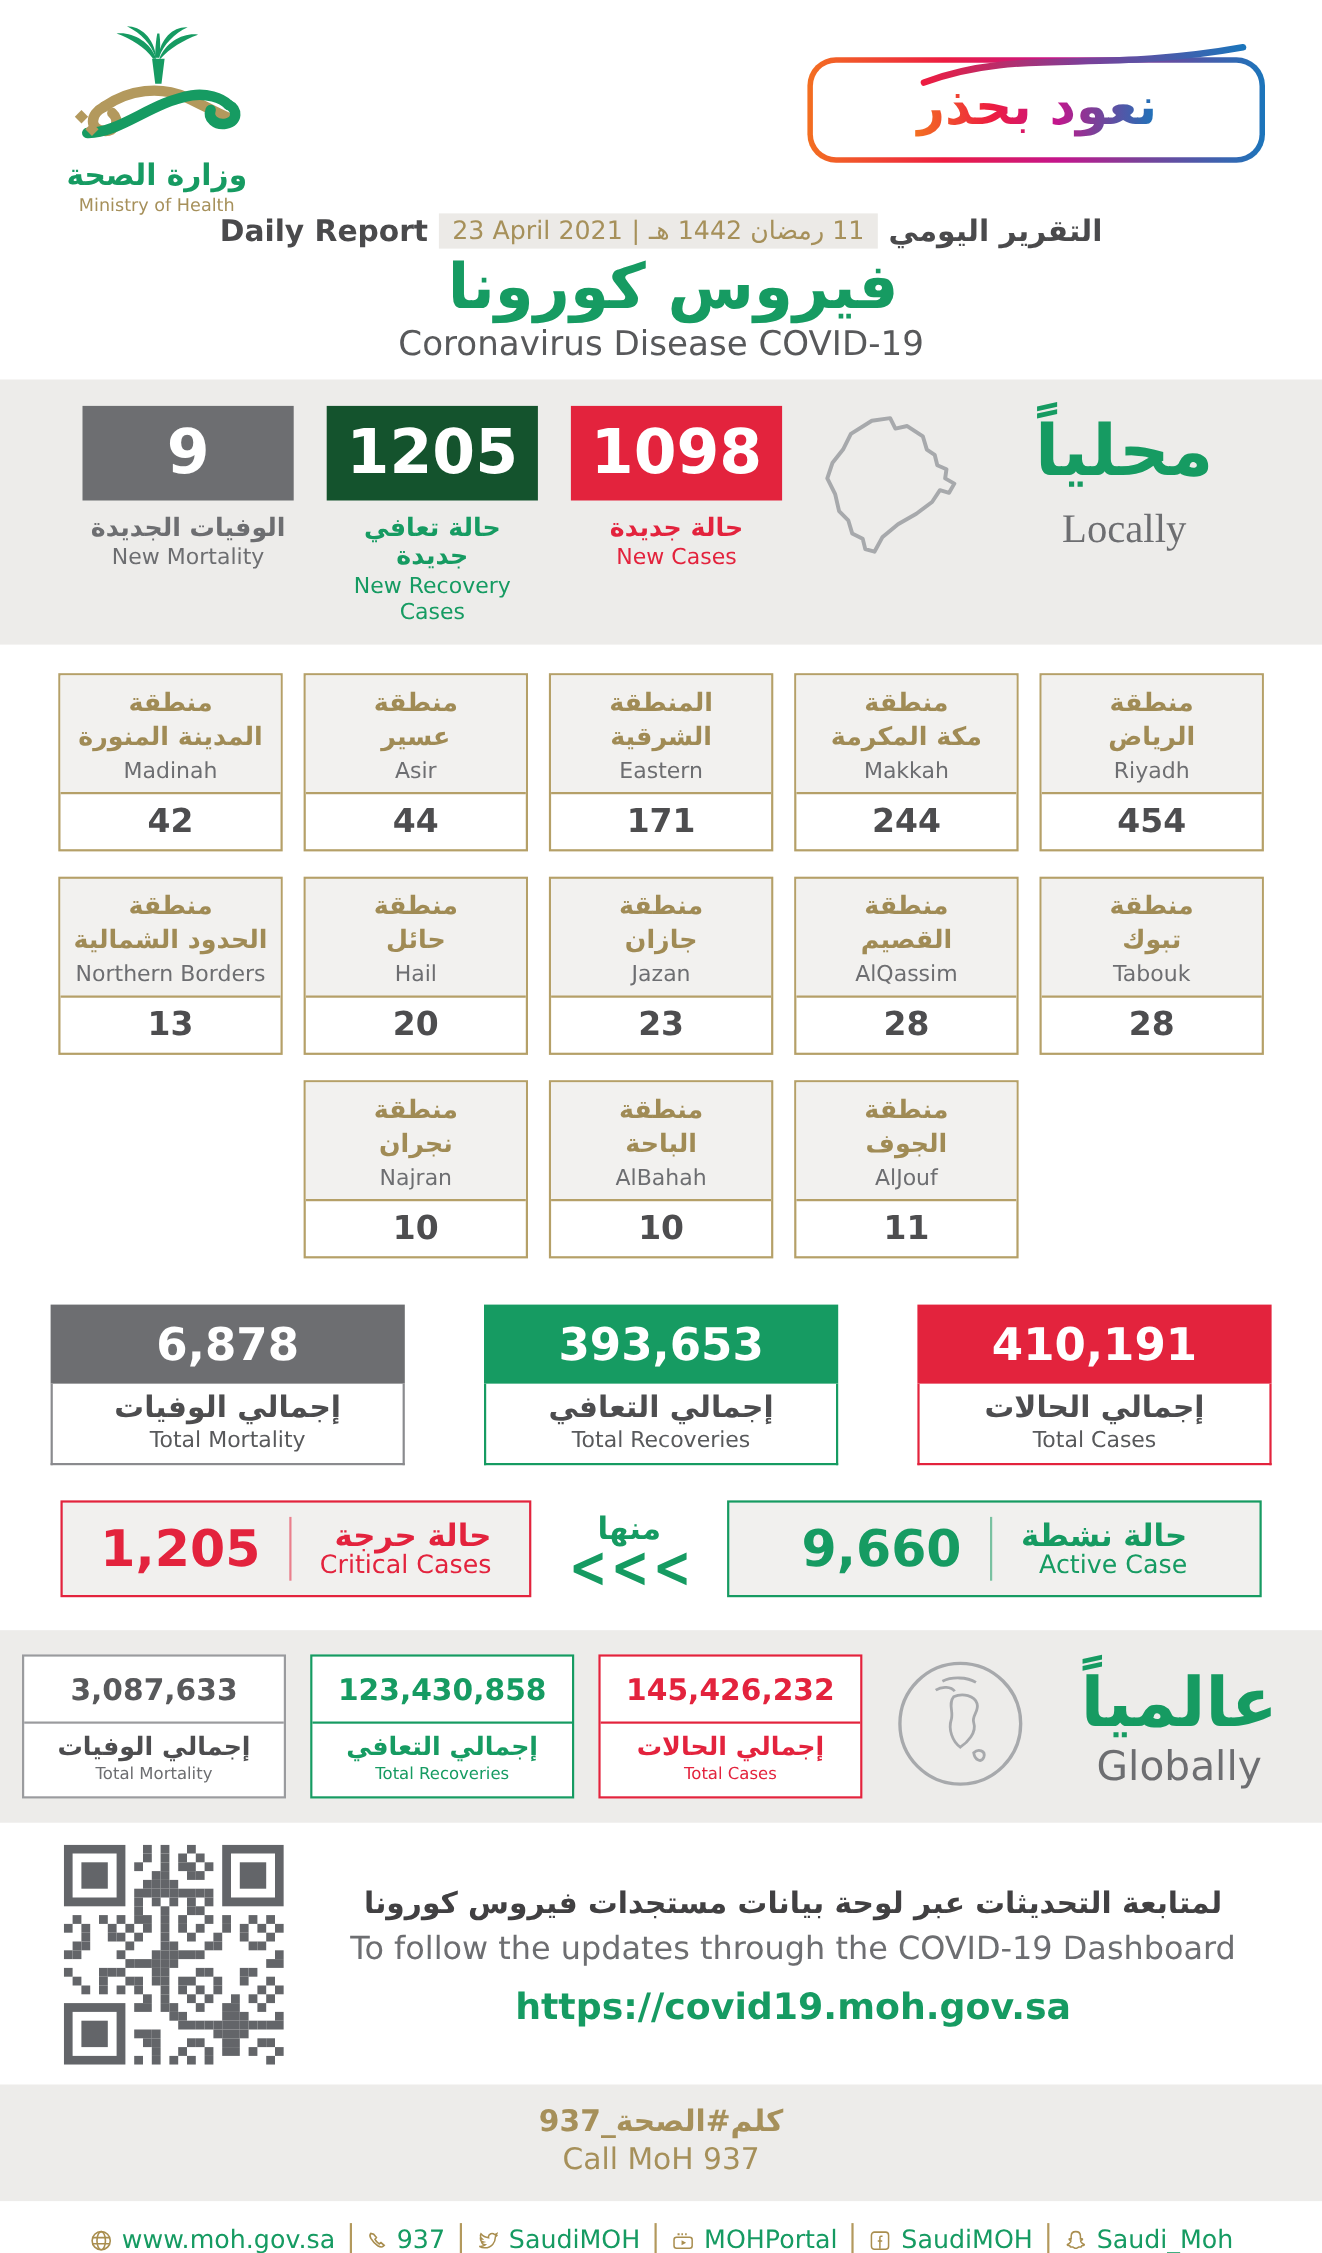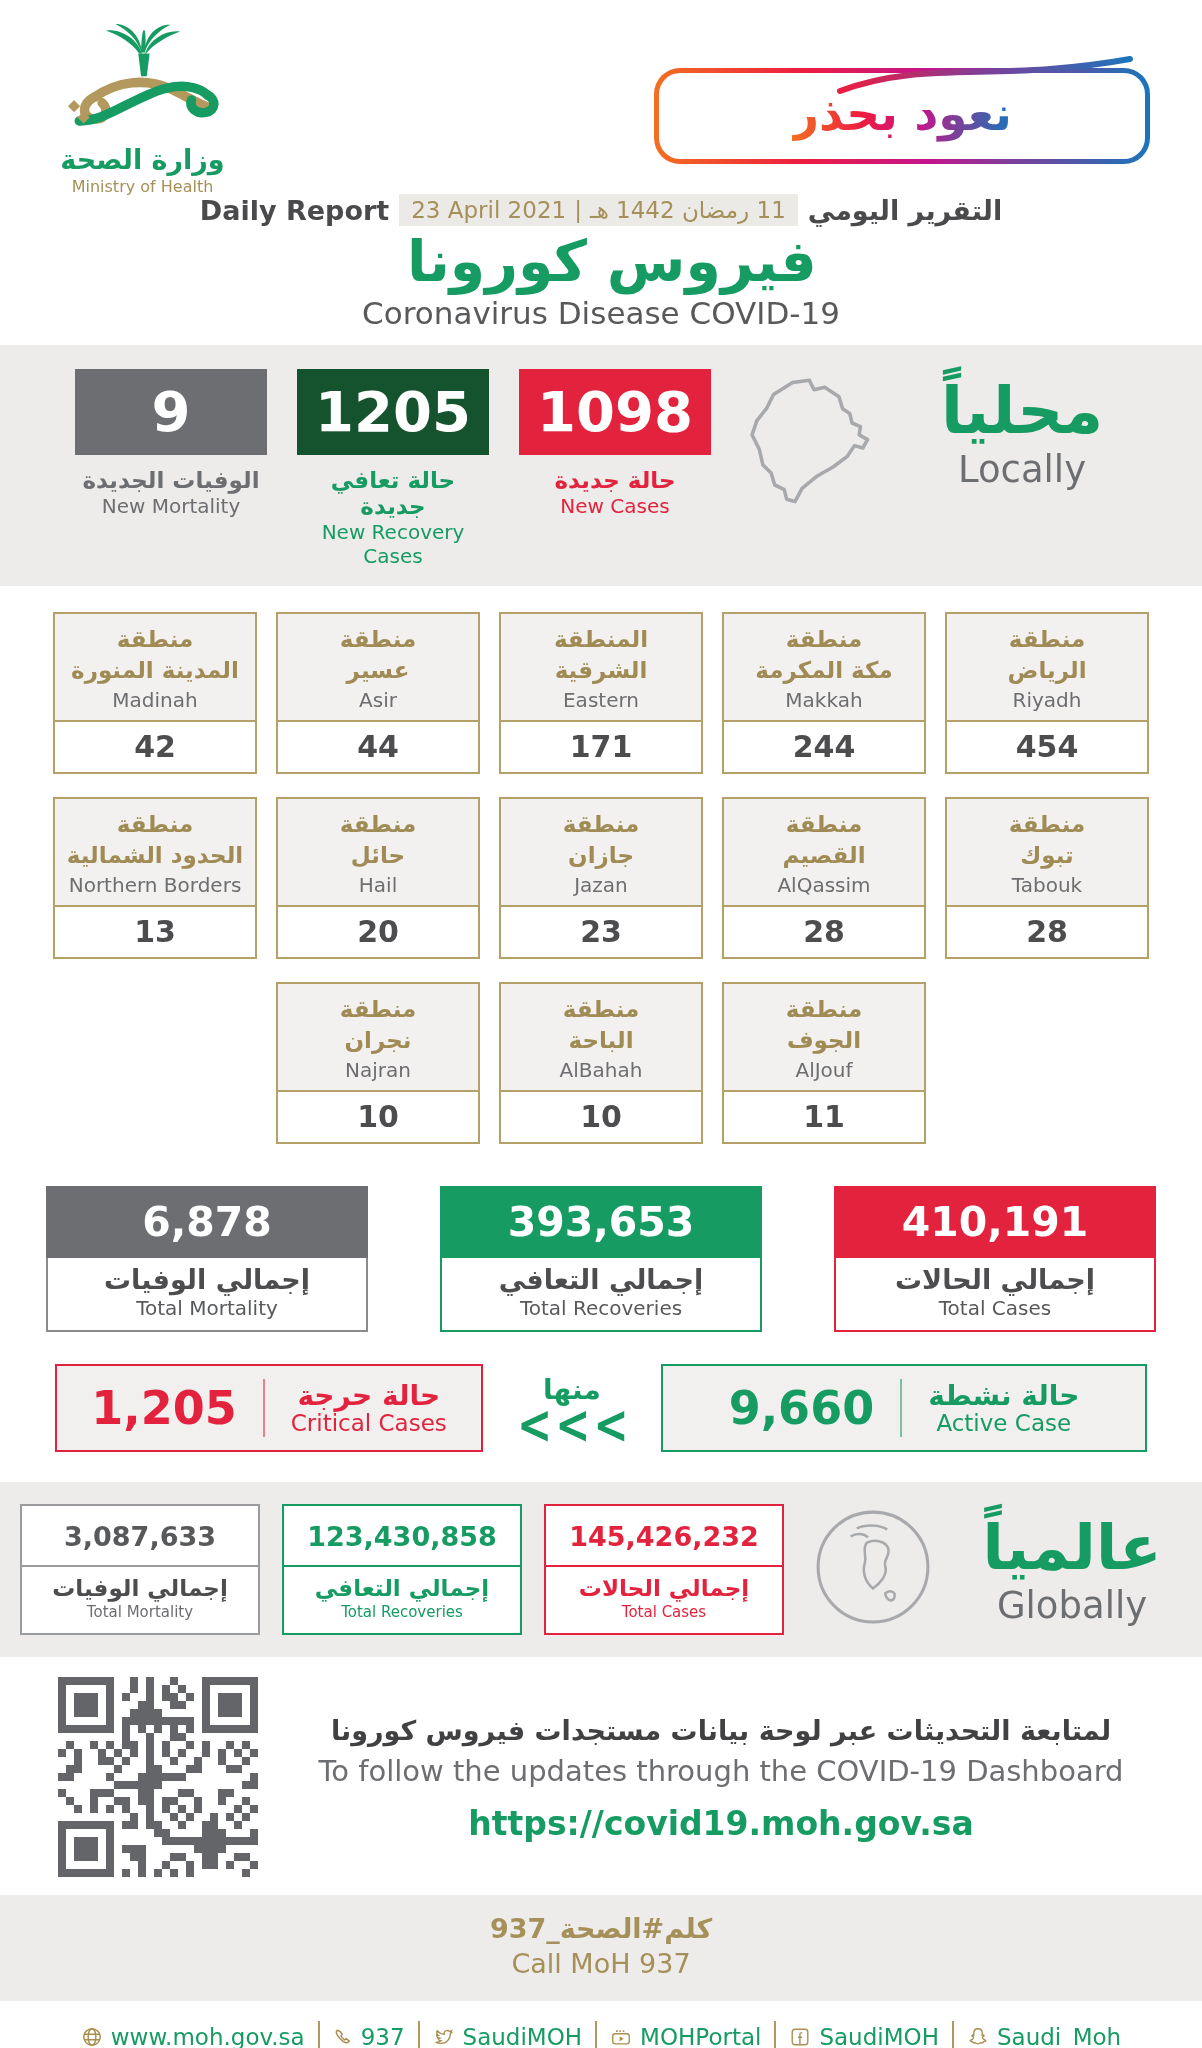--- a/index.html
+++ b/index.html
@@ -8,21 +8,21 @@
     background:#ffffff;
     font-family:"DejaVu Sans", sans-serif;
     color:#4d4d4f;
     overflow-x:hidden;
   }
   
   .header { position:relative; height:188px; }
   .logo-wrap { position:absolute; left:50px; top:22px; width:185px; text-align:center; }
   .logo-ar { font-size:27px; font-weight:bold; color:#169b62; direction:rtl; margin-top:2px; }
   .logo-en { font-size:16px; color:#a6905a; margin-top:2px; }
-  .badge-wrap { position:absolute; right:52px; top:68px; width:496px; height:96px; }
+  .badge-wrap { position:absolute; right:52px; top:52px; width:416px; height:96px; }
   .badge-grad {
     position:absolute; inset:0; border-radius:26px;
     background:linear-gradient(90deg,#f36f21 0%,#ed1c41 30%,#c4158c 55%,#7d3f98 72%,#1b75bb 100%);
   }
   .badge-inner {
     position:absolute; inset:5px; border-radius:21px; background:#ffffff;
     display:flex; align-items:center; justify-content:center;
   }
   .badge-text {
     font-size:47px; font-weight:bold; direction:rtl;
@@ -47,21 +47,21 @@
   .stat-box { height:86px; display:flex; align-items:center; justify-content:center; }
   .stat-value { font-size:56px; font-weight:bold; color:#ffffff; line-height:1; }
   .stat-ar { margin-top:12px; font-size:23px; font-weight:bold; }
   .stat-en { font-size:20px; margin-top:1px; }
   .t-gray .stat-box { background:#6d6e71; } .t-gray .stat-ar,.t-gray .stat-en { color:#6d6e71; }
   .t-green .stat-box { background:#14532d; } .t-green .stat-ar,.t-green .stat-en { color:#169b62; }
   .t-red .stat-box { background:#e3233d; } .t-red .stat-ar,.t-red .stat-en { color:#e3233d; }
   .map-box { margin-top:4px; }
   .locally-title { text-align:center; margin-top:6px; min-width:210px; }
   .locally-ar { font-size:64px; font-weight:bold; color:#169b62; direction:rtl; line-height:1.15; }
-  .locally-en { font-size:37px; color:#6d6e71; margin-top:0px; }
+  .locally-en { font-size:37px; color:#6d6e71; margin-top:12px;font-family:Liberation Serif, serif; }
   
   .regions { margin-top:26px; }
   .region-row { display:flex; justify-content:center; gap:19px; margin-bottom:23px; }
   .region-card { width:204px; border:2px solid #b5a068; background:#ffffff; text-align:center; }
   .region-top { background:#f2f1ef; border-bottom:2px solid #b5a068; padding:10px 4px 8px; min-height:102px; }
   .region-ar { color:#a08b55; font-weight:bold; font-size:23px; line-height:1.35; direction:rtl; }
   .region-en { color:#6d6e71; font-size:20px; margin-top:2px; }
   .region-num { font-size:30px; font-weight:bold; color:#4d4d4f; padding:7px 0 8px; }
   
   .totals { margin-top:42px; display:flex; justify-content:center; gap:72px; }
@@ -74,21 +74,21 @@
   .total.t-gray .total-box { background:#6d6e71; } .total.t-gray .total-label { border-color:#8a8b8e; }
   .total.t-green .total-box { background:#169b62; } .total.t-green .total-label { border-color:#169b62; }
   .total.t-red .total-box { background:#e3233d; } .total.t-red .total-label { border-color:#e3233d; }
   
   .breakdown { margin-top:32px; display:flex; justify-content:center; align-items:center; gap:34px; }
   .bd-box { display:flex; align-items:center; justify-content:center; gap:26px; background:#f1f0ee; height:88px; padding:0 24px; }
   .bd-critical { border:2px solid #e3233d; width:428px; color:#e3233d; }
   .bd-active { border:2px solid #169b62; width:486px; color:#169b62; }
   .bd-num { font-size:46px; font-weight:bold; }
   .bd-div { width:2px; height:58px; background:currentColor; opacity:.55; }
-  .bd-labels { text-align:center; }
+  .bd-labels { text-align:right; }
   .bd-ar { font-size:28px; font-weight:bold; direction:rtl; }
   .bd-en { font-size:23px; margin-top:-2px; }
   .bd-mid { text-align:center; color:#169b62; width:110px; }
   .bd-menha { font-size:28px; font-weight:bold; direction:rtl; }
   .bd-chev { font-size:42px; font-weight:bold; letter-spacing:3px; line-height:.9; transform:scaleY(1.25); }
   
   .g-band { background:#edecea; margin-top:30px; padding:22px 0; }
   .g-inner { display:flex; justify-content:center; align-items:center; gap:22px; }
   .gstat { width:240px; background:#ffffff; border:2px solid; text-align:center; }
   .g-num { padding:15px 0 13px; font-size:27px; font-weight:bold; border-bottom:2px solid; border-color:inherit; }

